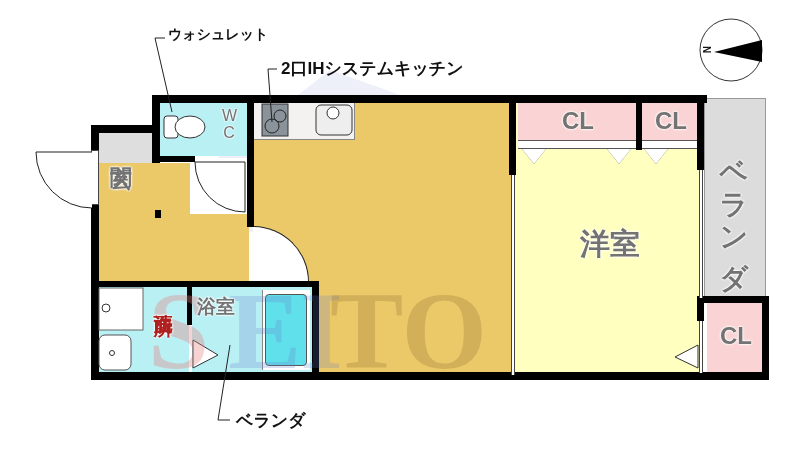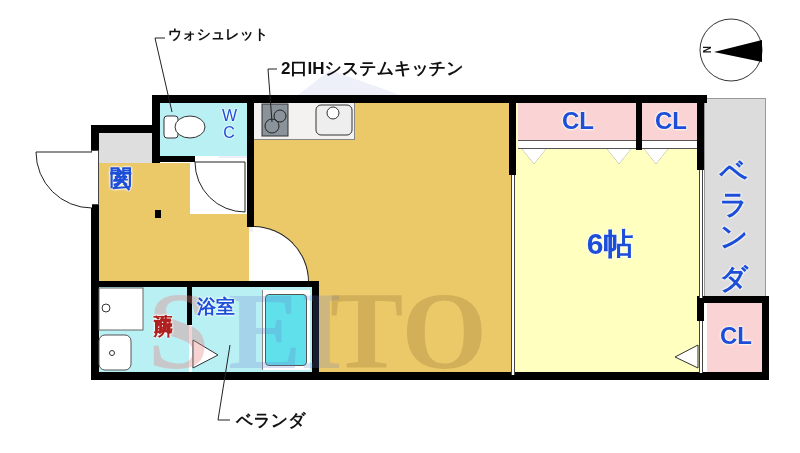--- a/index.html
+++ b/index.html
@@ -1,20 +1,20 @@
 <!DOCTYPE html>
 <html><head>
 <meta charset="utf-8">
 <style>
   html,body{margin:0;padding:0;background:#ffffff;}
   body{width:800px;height:453px;position:relative;overflow:hidden;font-family:"Liberation Sans","DejaVu Sans",sans-serif;}
   .abs{position:absolute;box-sizing:border-box;}
   .wall{position:absolute;background:#000;}
   .label{position:absolute;font-weight:bold;color:#111;white-space:nowrap;}
-  .room-text{position:absolute;text-align:center;font-weight:bold;color:#1d4ed8;line-height:1.05;text-shadow:0 0 2px #fff,0 0 2px #fff,0 0 3px #fff;}
+  .room-text{position:absolute;text-align:center;font-weight:bold;color:#737373;line-height:1.05;text-shadow:0 0 2px #fff,0 0 2px #fff,0 0 3px #fff;}
   .vert{writing-mode:vertical-rl;text-orientation:upright;letter-spacing:2px;}
   .tri-down{position:absolute;width:0;height:0;border-left:12px solid transparent;border-right:12px solid transparent;border-top:15px solid #fff;}
   .tri-down::after{content:"";}
   svg{position:absolute;left:0;top:0;}
 </style>
 </head>
 <body>
 
 <svg width="800" height="453">
   <polygon points="215,160 330,70 470,120 470,210 340,240 230,230" fill="#6a7fd0" opacity="0.12"></polygon>
@@ -118,21 +118,21 @@
 </svg>
 
 <div class="label" style="left:168px;top:26px;font-size:14px;">ウォシュレット</div>
 <div class="label" style="left:281px;top:57px;font-size:17px;">2口IHシステムキッチン</div>
 <div class="label" style="left:236px;top:409px;font-size:17px;">ベランダ</div>
 <div class="label" style="left:703px;top:44px;font-size:10px;transform:rotate(90deg);">N</div>
 
 <div class="room-text" style="left:330px;top:200px;width:120px;font-size:30px;">
 </div>
 <div class="room-text" style="left:550px;top:228px;width:120px;font-size:30px;">
-  <div>6帖</div>
+  <div>洋室</div>
 </div>
 <div class="room-text vert" style="left:110px;top:148px;font-size:22px;">玄関</div>
 <div class="room-text" style="left:222px;top:108px;width:18px;font-size:16px;font-weight:normal;">
   <div style="word-break:break-all;width:14px;">WC</div>
 </div>
 <div class="room-text vert" style="left:153px;top:298px;font-size:19px;color:#b02020;">洗面所</div>
 <div class="room-text" style="left:197px;top:297px;font-size:19px;">浴室</div>
 <div class="room-text vert" style="left:719px;top:140px;font-size:28px;">ベランダ</div>
 <div class="room-text" style="left:548px;top:108px;width:60px;font-size:24px;">CL</div>
 <div class="room-text" style="left:643px;top:108px;width:56px;font-size:24px;">CL</div>

